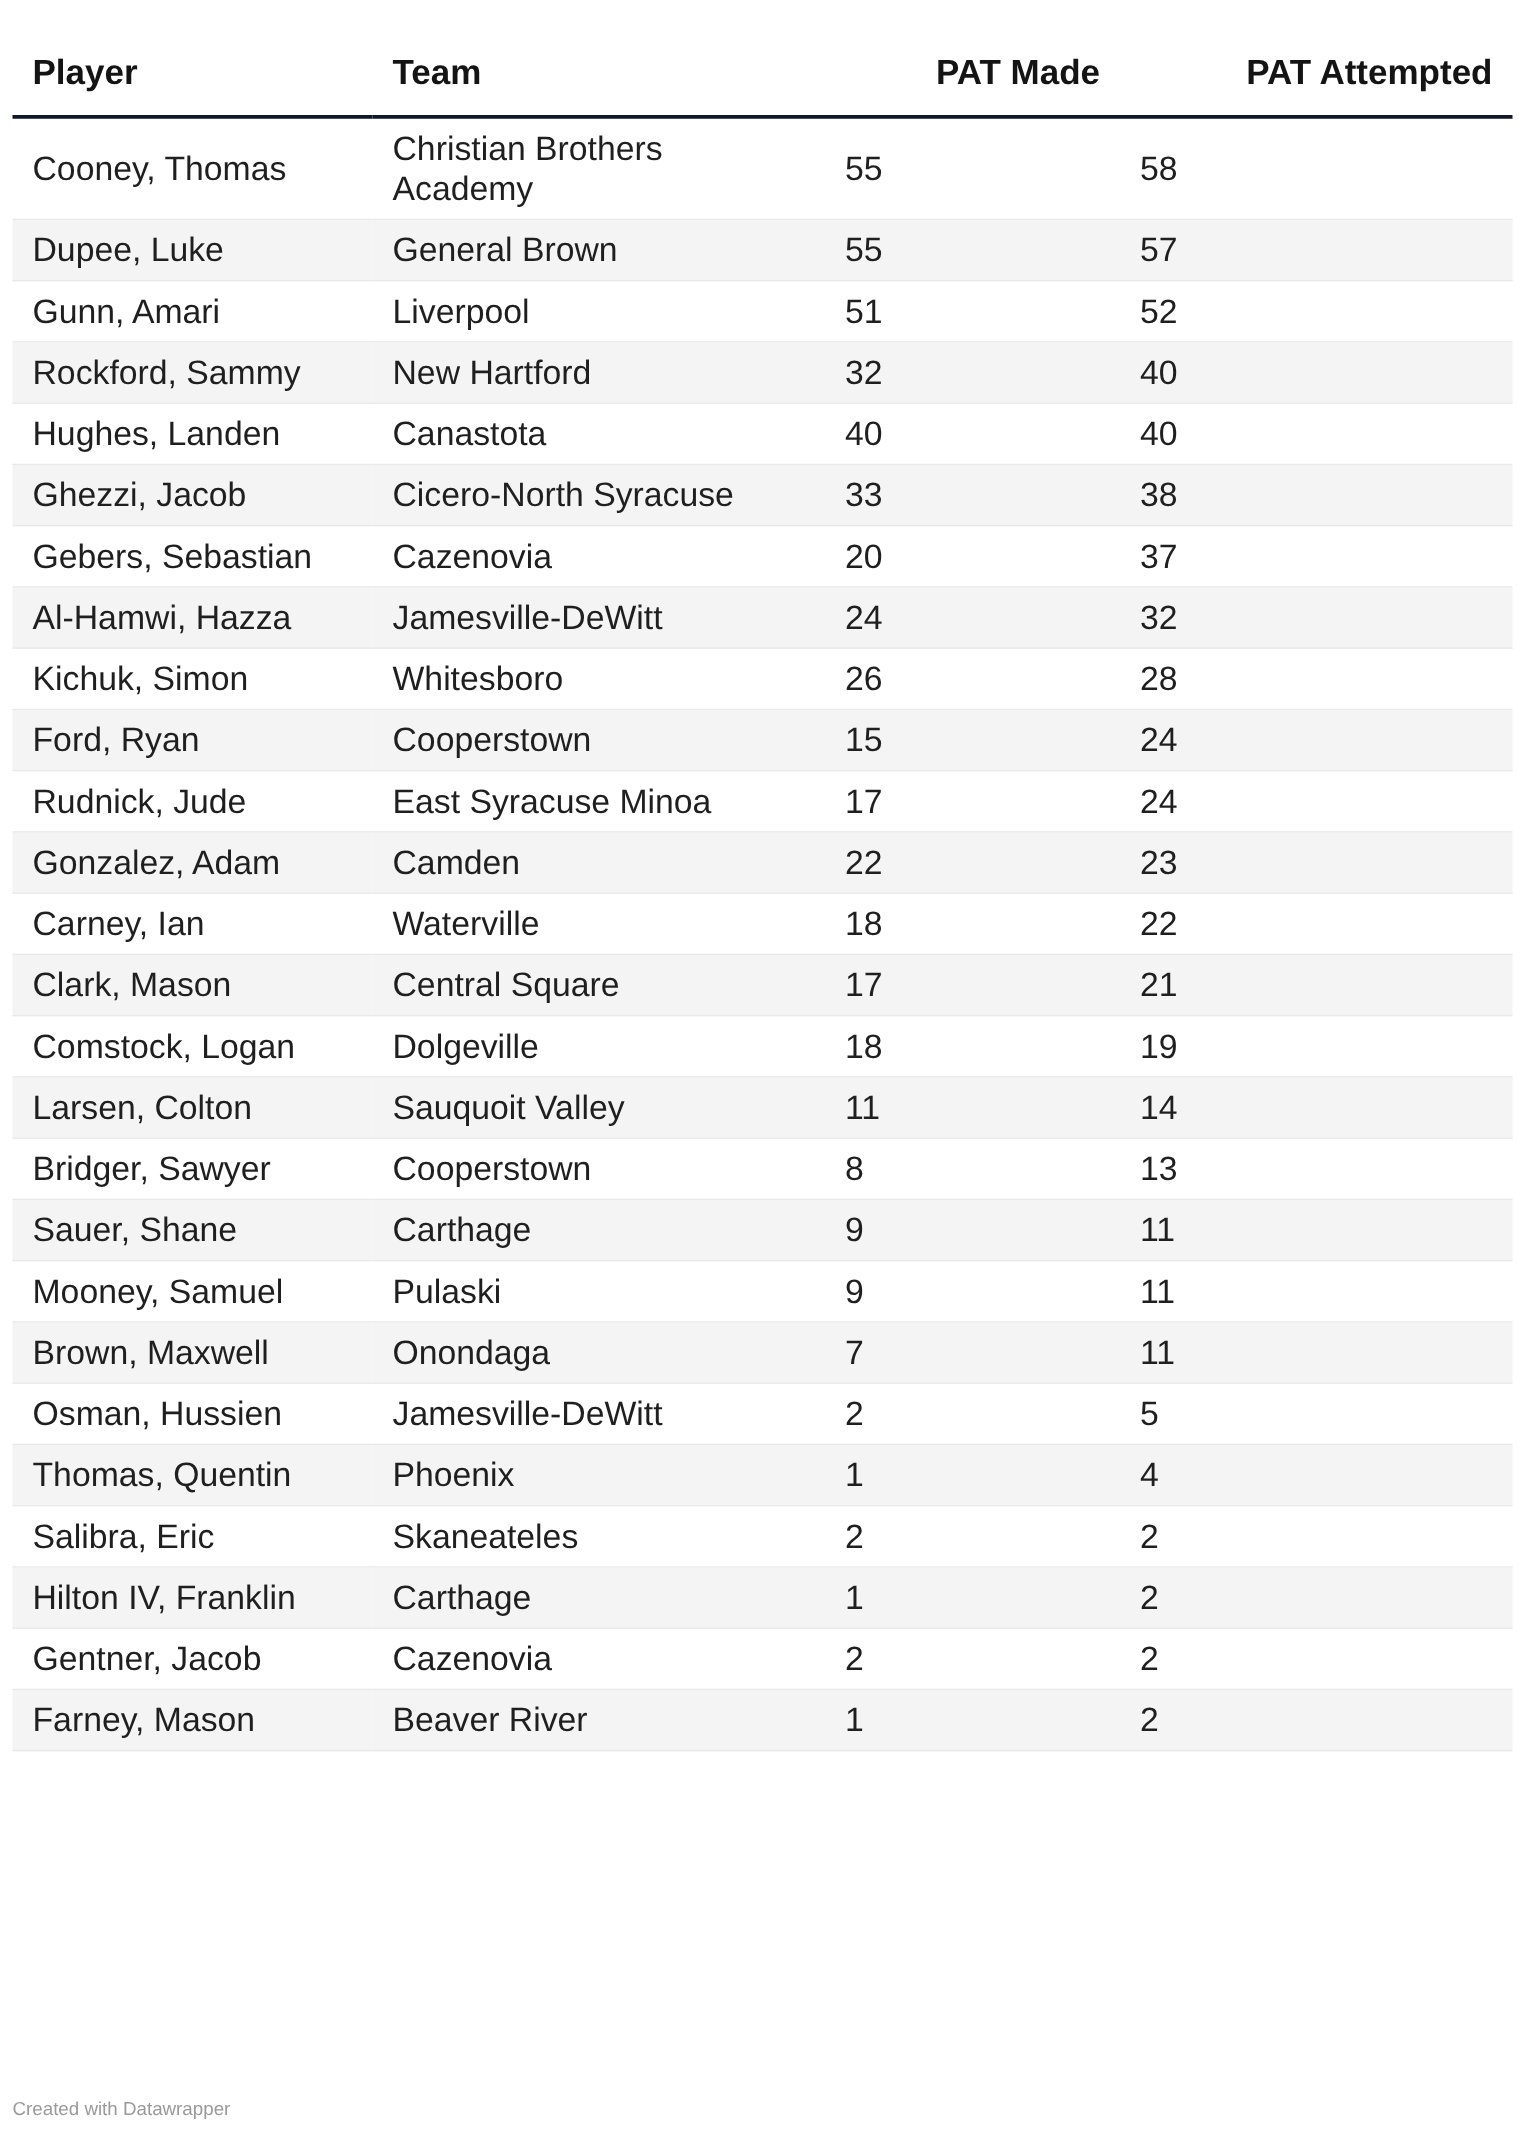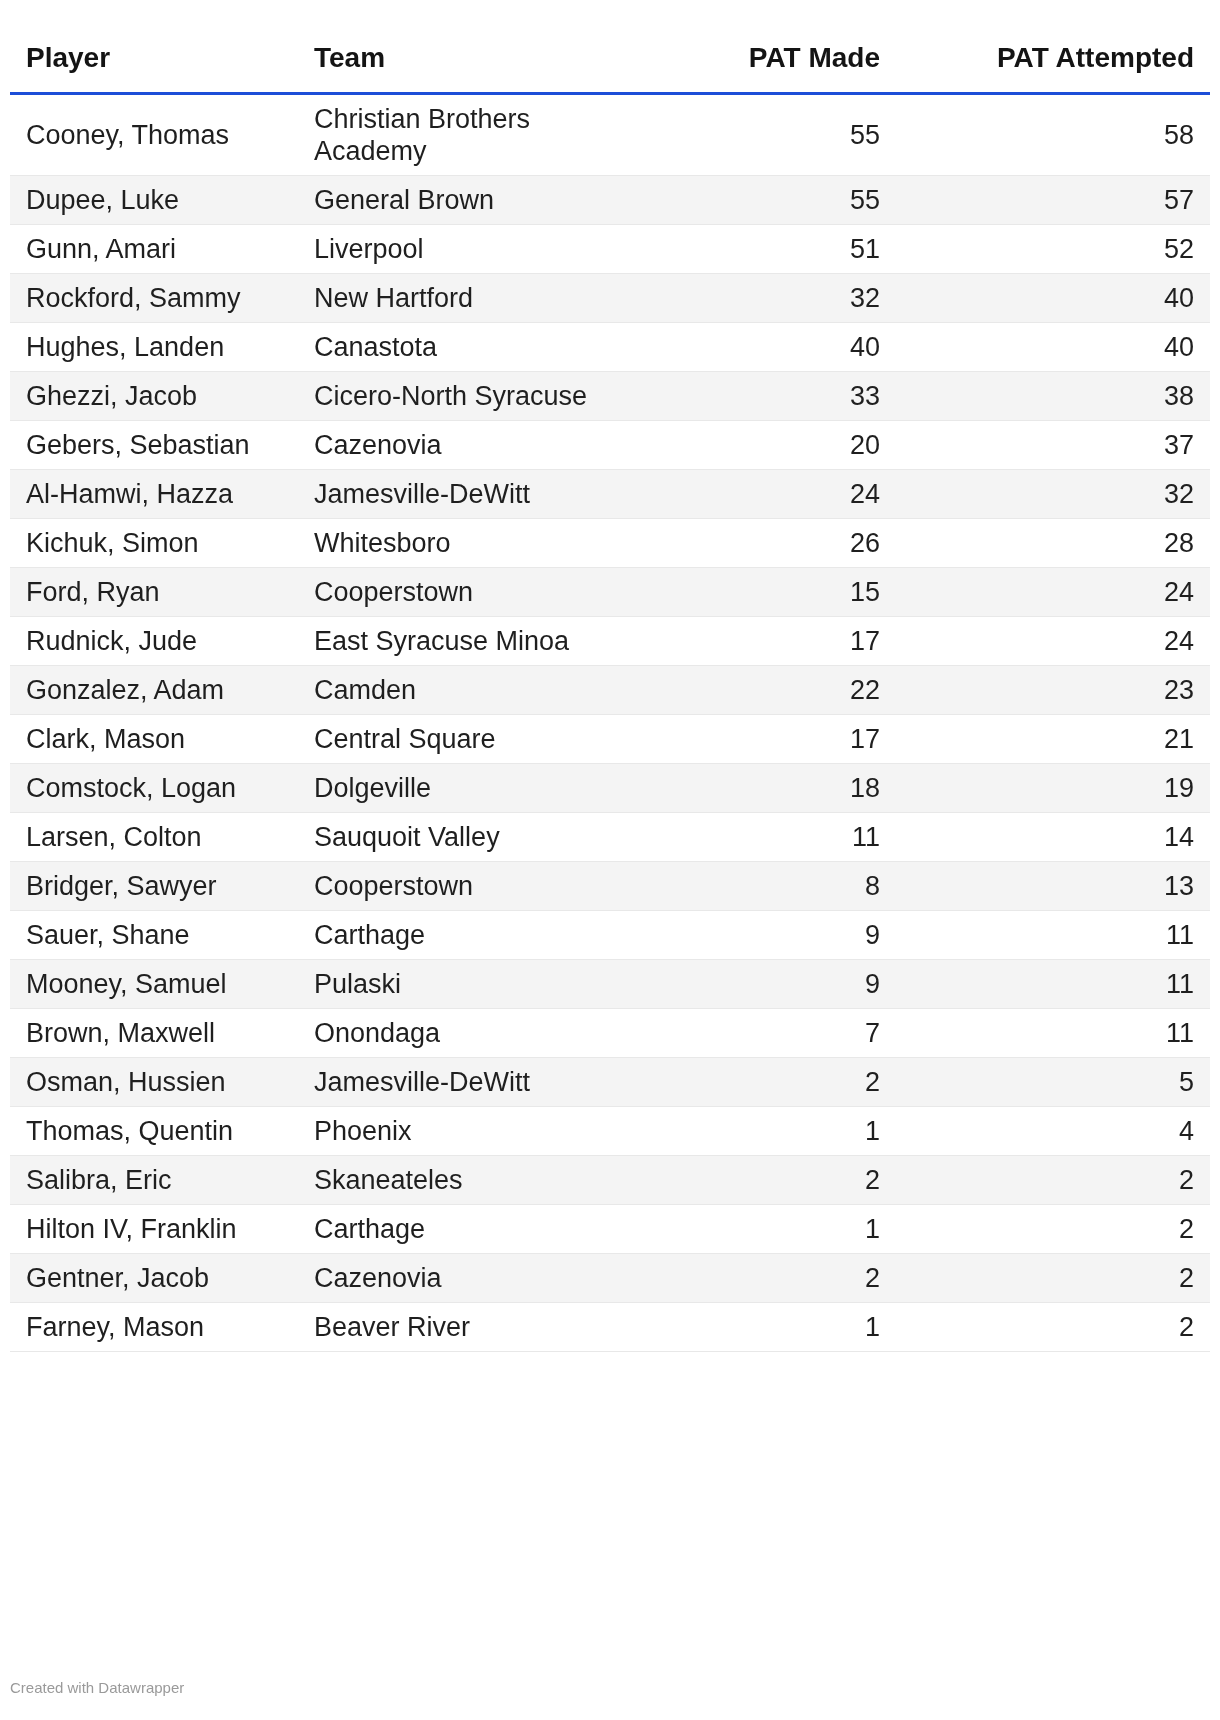--- a/index.html
+++ b/index.html
@@ -28,35 +28,35 @@
   col.c0 { width: 288px; }
   col.c1 { width: 362px; }
   col.c2 { width: 236px; }
   col.c3 { width: 314px; }
   thead th {
     font-size: 28px;
     font-weight: bold;
     color: #141414;
     text-align: left;
     padding: 14px 16px 18px 16px;
-    border-bottom: 3px solid #1d4ed8;
+    border-bottom: 3px solid #0f172a;
     line-height: 32px;
   }
   thead th.num { text-align: right; }
   tbody td {
     font-size: 27px;
     color: #1f1f1f;
     padding: 8px 16px;
     line-height: 32px;
     border-bottom: 1px solid #e8e8e8;
     vertical-align: middle;
     text-align: left;
     word-wrap: break-word;
   }
-  tbody td.num { text-align: right; }
+  tbody td.num { text-align: left; }
   tbody tr:nth-child(even) { background: #f4f4f4; }
   .attribution {
     position: absolute;
     left: 10px;
     top: 1676px;
     font-size: 15px;
     line-height: 24px;
     color: #9a9a9a;
     text-decoration: none;
   }
@@ -147,20 +147,26 @@
     <td class="num">17</td>
     <td class="num">24</td>
   </tr>
         <tr>
     <td>Gonzalez, Adam</td>
     <td>Camden</td>
     <td class="num">22</td>
     <td class="num">23</td>
   </tr>
         <tr>
+    <td>Carney, Ian</td>
+    <td>Waterville</td>
+    <td class="num">18</td>
+    <td class="num">22</td>
+  </tr>
+        <tr>
     <td>Clark, Mason</td>
     <td>Central Square</td>
     <td class="num">17</td>
     <td class="num">21</td>
   </tr>
         <tr>
     <td>Comstock, Logan</td>
     <td>Dolgeville</td>
     <td class="num">18</td>
     <td class="num">19</td>

